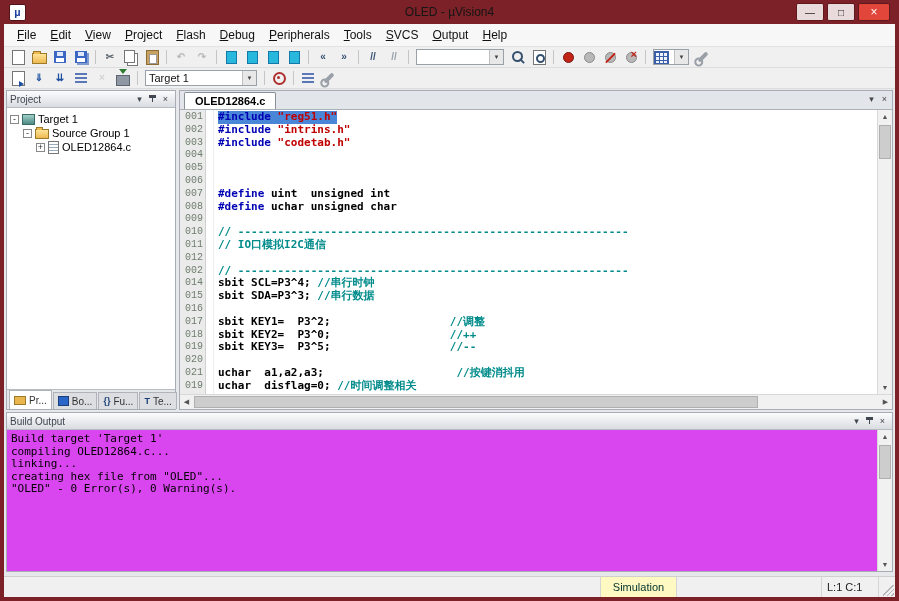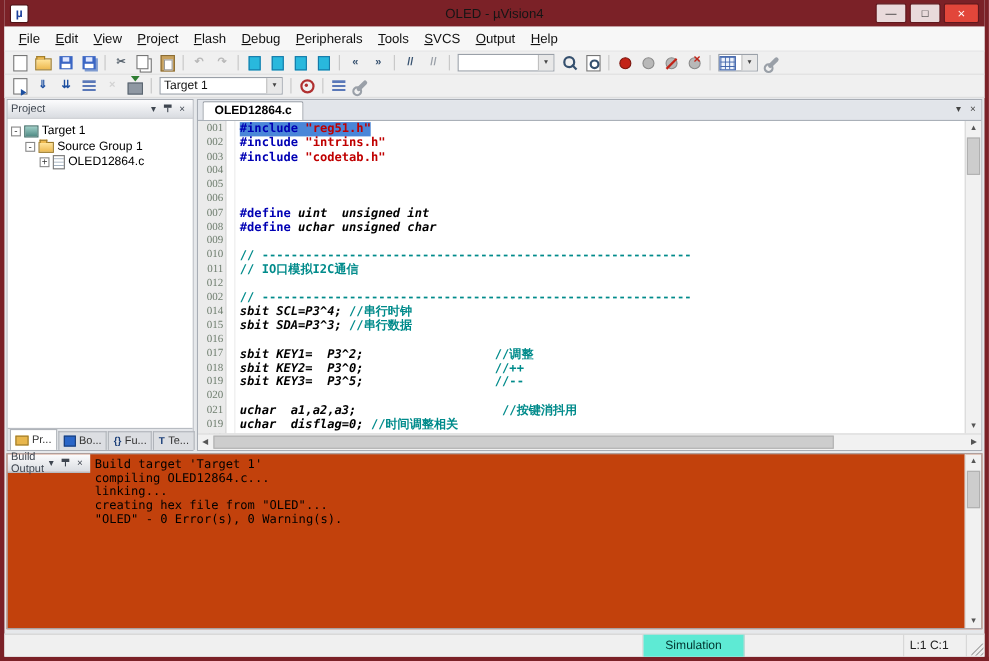--- a/index.html
+++ b/index.html
@@ -92,50 +92,50 @@
   .pk-minibook{width:9px;height:8px;background:#2a66c8;border:1px solid #1a3e78;}
   .pk-glyph{font-size:9px;color:#1a3e78;font-weight:bold;}
 
   .editor{flex:1;display:flex;flex-direction:column;border:1px solid #a8adb5;background:#fff;min-width:0;box-sizing:border-box;}
   .tabbar{flex:0 0 18px;background:#e2e5ea;border-bottom:1px solid #aab0b8;display:flex;align-items:flex-end;position:relative;}
   .etab{height:17px;background:#fff;border:1px solid #8a9098;border-bottom:none;display:flex;align-items:center;
     padding:0 10px;font-size:11px;font-weight:bold;margin-left:4px;border-radius:2px 2px 0 0;box-sizing:border-box;}
   .tabbar-icons{position:absolute;right:5px;top:3px;display:flex;gap:8px;font-size:9px;color:#444;}
   .editor-body{flex:1;display:flex;min-height:0;}
   .gutter{width:26px;background:#ebebeb;border-right:1px solid #d0d0d0;padding-top:1px;box-sizing:border-box;}
-  .lnum{line-height:12.8px;font-family:Liberation Serif, serif;font-size:10px;color:#6e7d6e;text-align:right;padding-right:2px;}
+  .lnum{line-height:12.8px;font-family:Liberation Mono, monospace;font-size:10px;color:#6e7d6e;text-align:right;padding-right:2px;}
   .fold-margin{width:7px;background:#fff;border-right:1px solid #ececec;}
   .code{flex:1;overflow:hidden;padding:1px 0 0 4px;font-family:"DejaVu Sans Mono",monospace;font-weight:bold;
     font-size:11px;line-height:12.8px;white-space:pre;}
   .cline{height:12.8px;}
   .linetext{display:inline-block;}
   .linetext.sel{background:#4a86d8;}
-  .seg-p{color:#0000b4;} .seg-s{color:#c00000;} .seg-c{color:#008b8b;} .seg-k{color:#000;font-style:italic;}
+  .seg-p{color:#0000b4;} .seg-s{color:#c00000;} .seg-c{color:#008b8b;} .seg-k{color:#000;}
 
   .vscroll{width:14px;background:#f1f1f1;border-left:1px solid #d8d8d8;display:flex;flex-direction:column;align-items:center;flex:0 0 14px;}
   .scroll-arrow{height:13px;width:14px;font-size:7px;color:#555;display:flex;align-items:center;justify-content:center;flex:0 0 13px;}
   .vthumb{width:10px;height:32px;background:#cdcdcd;border:1px solid #b0b0b0;margin-top:2px;}
   .vfill{flex:1;}
   .hscroll{flex:0 0 14px;background:#f1f1f1;border-top:1px solid #d8d8d8;display:flex;align-items:center;}
   .hscroll .scroll-arrow{width:14px;}
   .hthumb{height:10px;width:79%;background:#cdcdcd;border:1px solid #b0b0b0;margin:0 1px;}
   .hfill{flex:1;}
 
   
-  .build-panel{flex:0 0 160px;display:flex;border:1px solid #a8adb5;background:#c2410c;margin:2px 2px 0 2px;box-sizing:border-box;}
+  .build-panel{flex:0 0 160px;display:flex;flex-direction:column;border:1px solid #a8adb5;background:#d946ef;margin:2px 2px 0 2px;box-sizing:border-box;}
   .build-body{flex:1;display:flex;min-height:0;}
   .build-lines{flex:1;padding:3px 4px;font-family:"DejaVu Sans Mono",monospace;font-size:11px;line-height:12.6px;
     color:#000;white-space:pre;overflow:hidden;}
 
   
   .sash{flex:0 0 4px;}
   .statusbar{flex:0 0 20px;background:#f0f0f0;border-top:1px solid #cfcfcf;display:flex;align-items:stretch;font-size:11px;color:#222;}
   .sb-cell{border-right:1px solid #d5d5d5;display:flex;align-items:center;justify-content:center;box-sizing:border-box;}
   .sb-spacer{flex:1;border-right:1px solid #d5d5d5;}
-  .sb-sim{width:92px;background:#5eead4;color:#00332e;}
+  .sb-sim{width:76px;background:#fef9c3;color:#00332e;}
   .sb-gap{width:145px;}
   .sb-pos{width:57px;justify-content:flex-start;padding-left:5px;}
   .sb-end{width:16px;position:relative;border-right:none;}
   .sb-end::after{content:"";position:absolute;right:1px;bottom:1px;width:11px;height:11px;
     background:linear-gradient(135deg,transparent 0 45%,#b4b4b4 45% 52%,transparent 52% 65%,#b4b4b4 65% 72%,transparent 72% 85%,#b4b4b4 85% 92%,transparent 92%);}
 </style>
 </head>
 <body>
 
 <div class="window">

